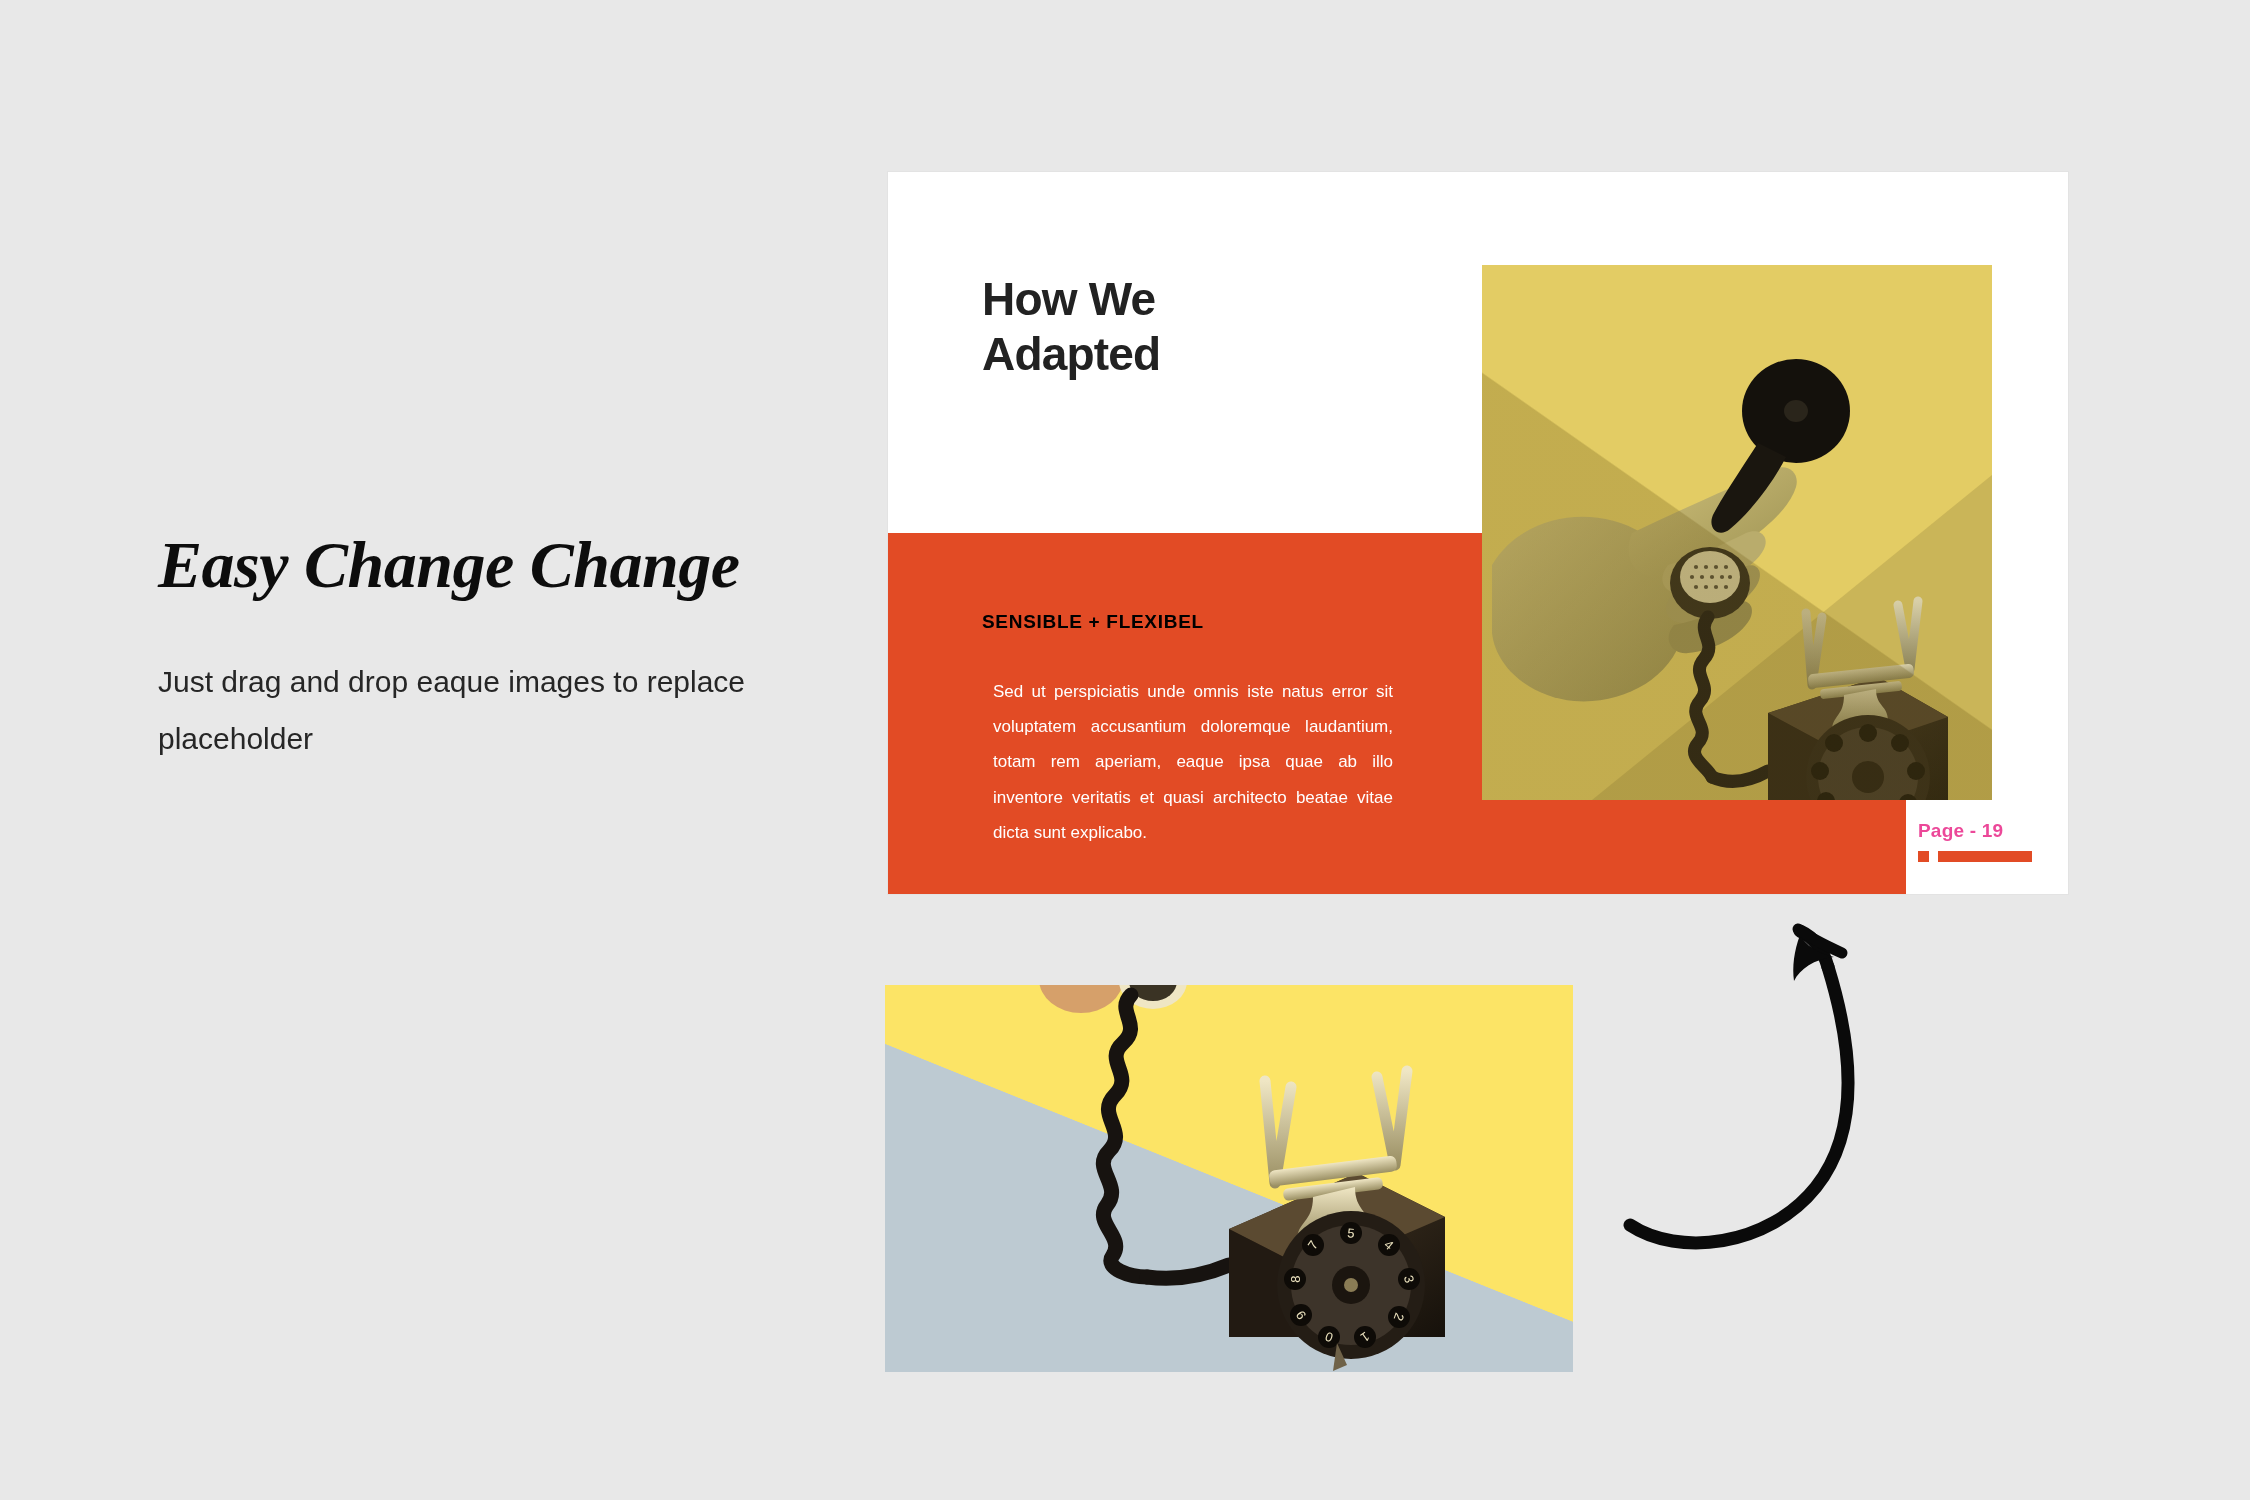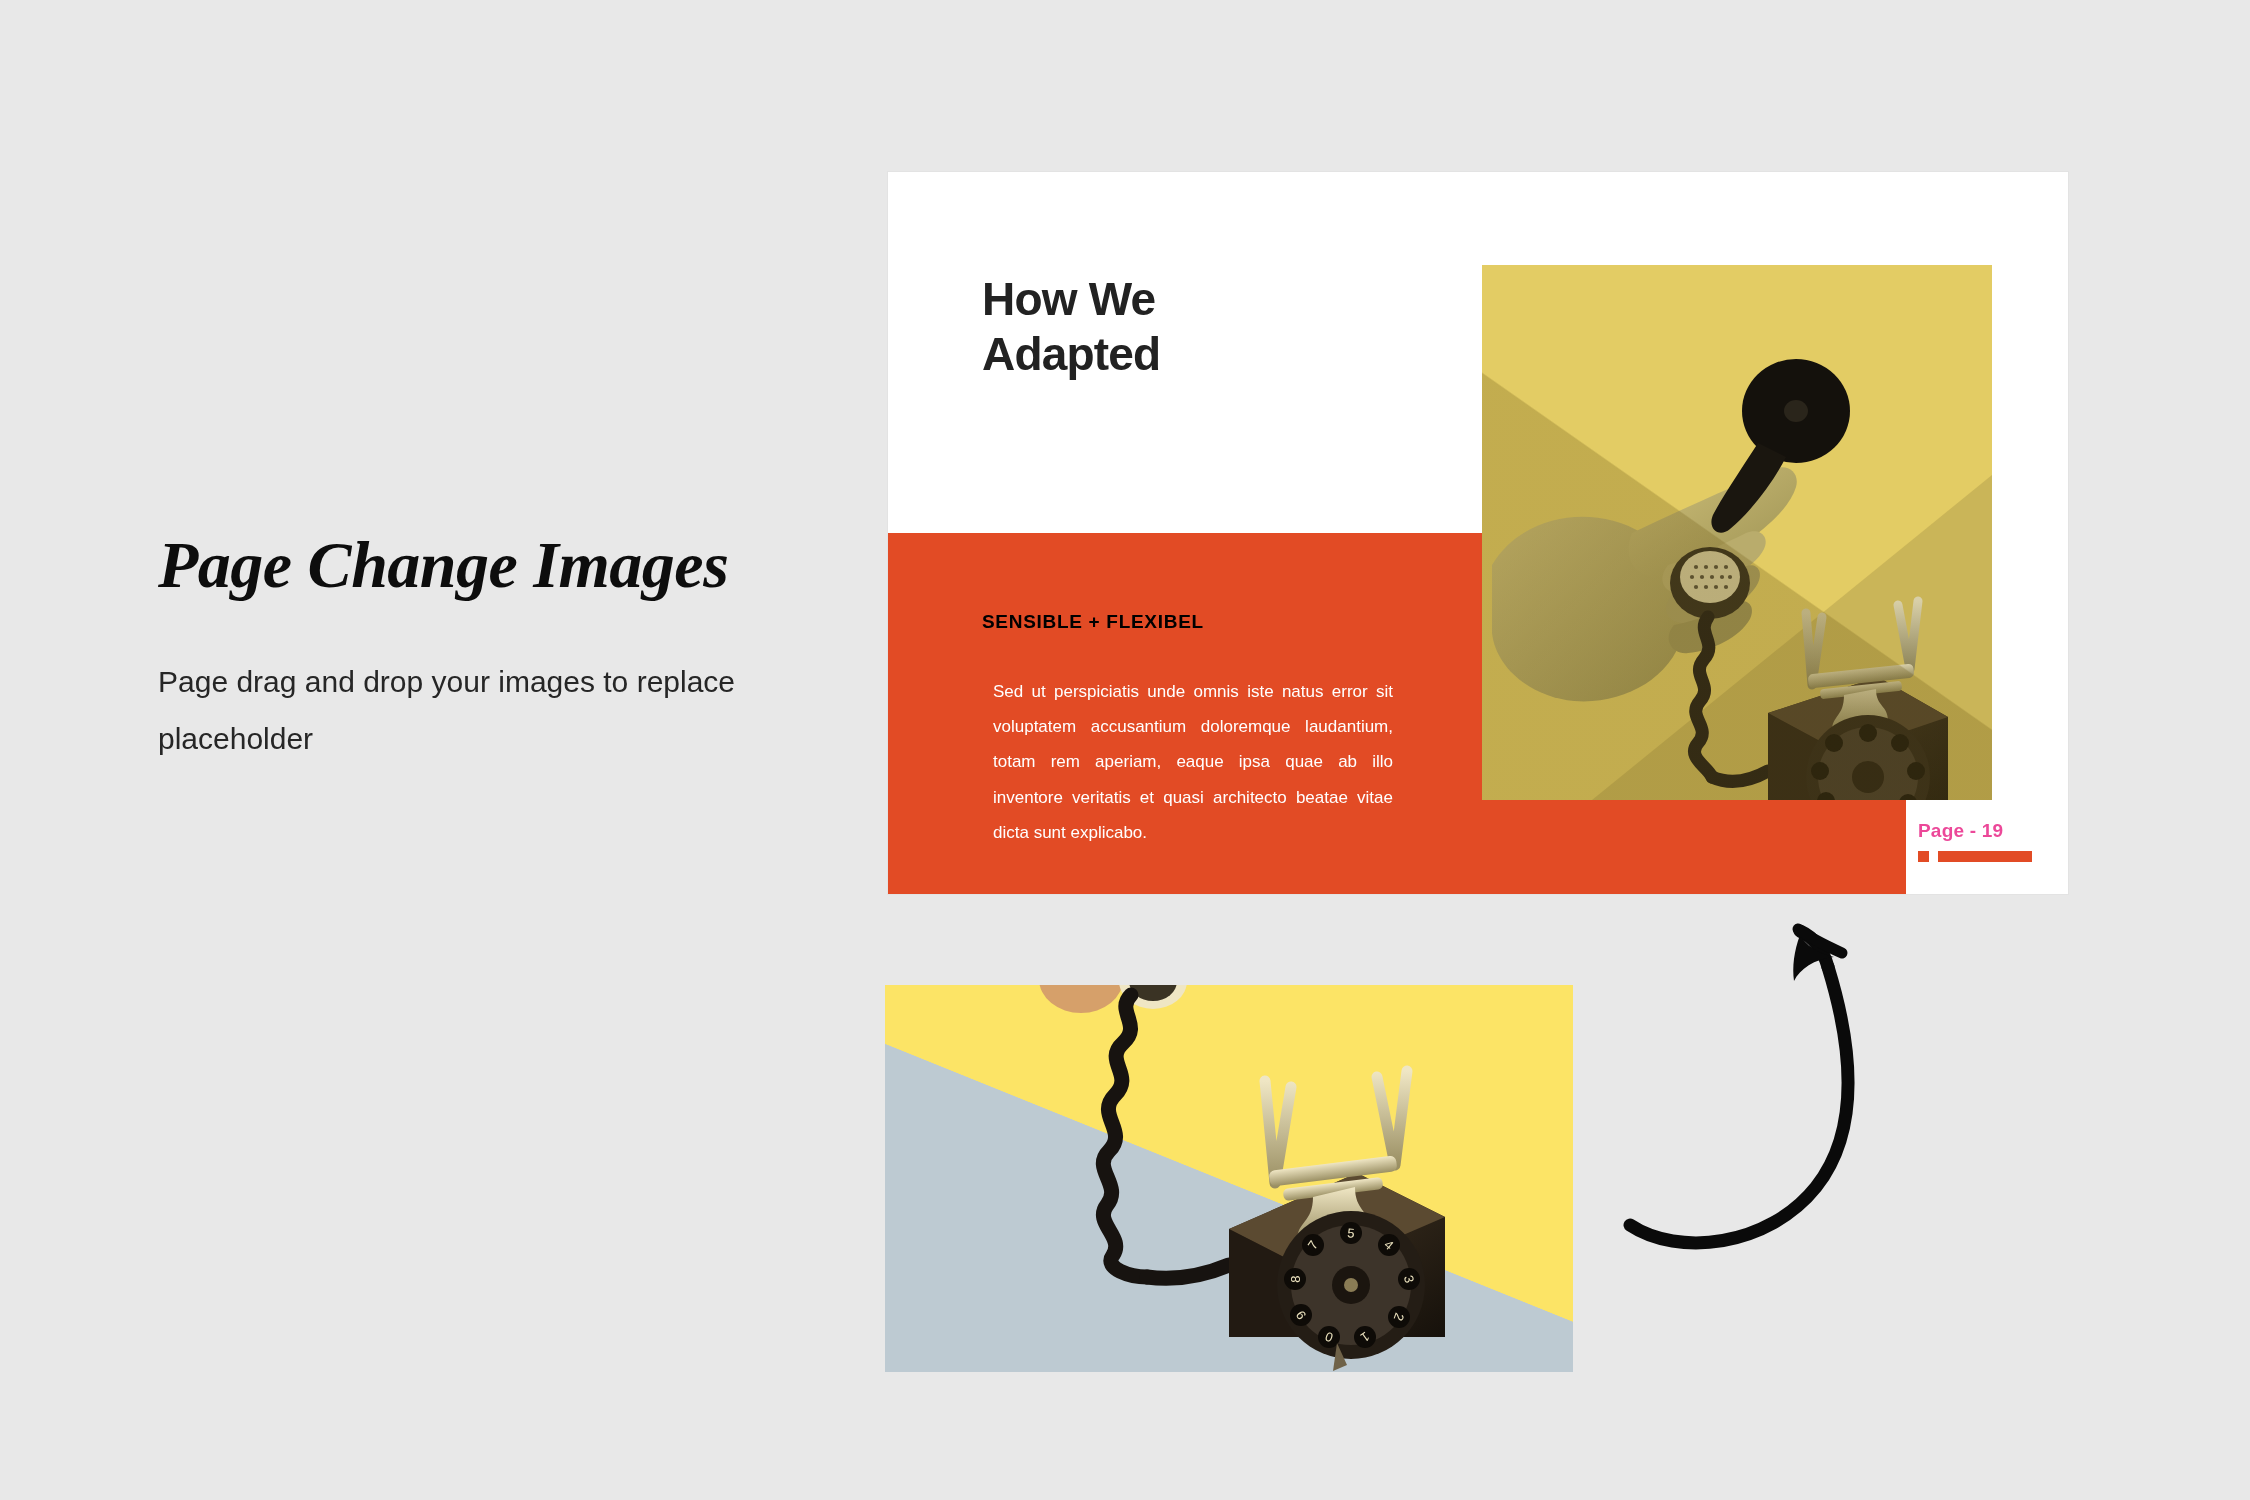--- a/index.html
+++ b/index.html
@@ -172,22 +172,22 @@
     pointer-events: none;
   }
 
   
   .tel-svg { position:absolute; inset:0; width:100%; height:100%; }
 </style>
 </head>
 <body>
 
 <div id="left-panel">
-  <h1 id="promo-heading">Page Change Images</h1>
-  <p id="promo-subtext">Page drag and drop your images to replace placeholder</p>
+  <h1 id="promo-heading">Easy Change Change</h1>
+  <p id="promo-subtext">Just drag and drop eaque images to replace placeholder</p>
 </div>
 
 <div id="slide-preview">
 
   <h2 id="slide-title">How We
 Adapted</h2>
 
   <div id="slide-red-band">
     <h3 id="slide-eyebrow">SENSIBLE + FLEXIBEL</h3>
     <p id="slide-body">Sed ut perspiciatis unde omnis iste natus error sit voluptatem accusantium doloremque laudantium, totam rem aperiam, eaque ipsa quae ab illo inventore veritatis et quasi architecto beatae vitae dicta sunt explicabo.</p>

